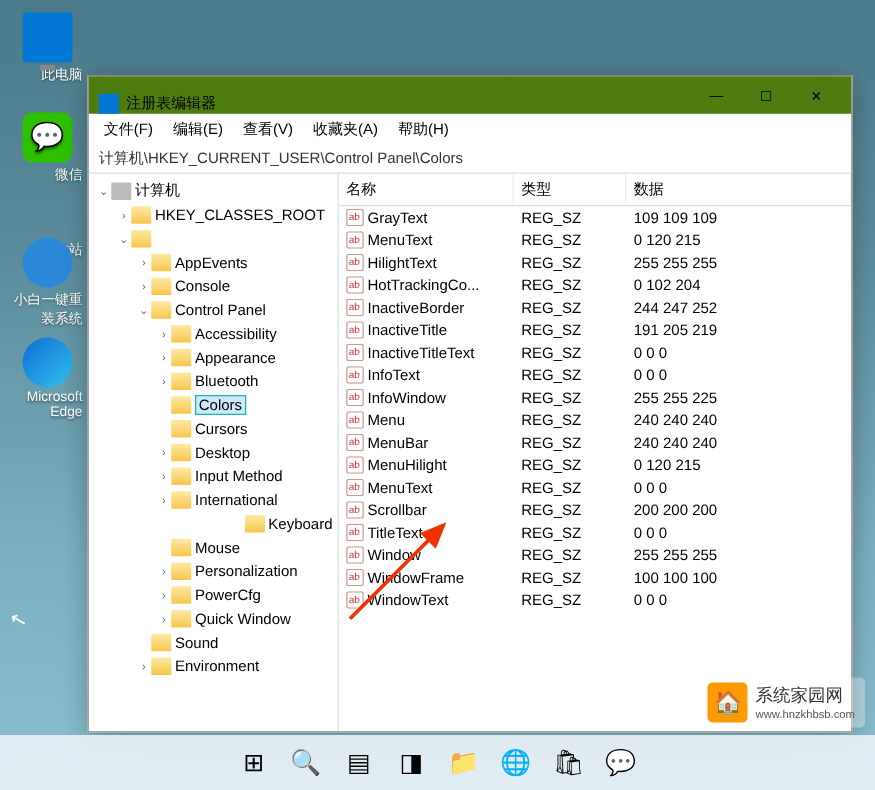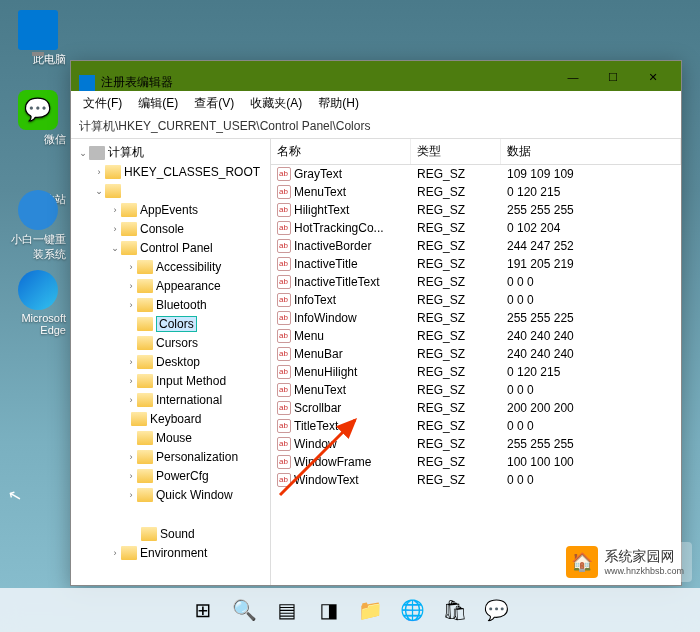--- a/index.html
+++ b/index.html
@@ -177,21 +177,21 @@
         <div class="tree-item" style="padding-left: 54px;">
           <span class="expander">›</span>
           <span class="ficon folder"></span>
           <span class="label">Input Method</span>
         </div>
         <div class="tree-item" style="padding-left: 54px;">
           <span class="expander">›</span>
           <span class="ficon folder"></span>
           <span class="label">International</span>
         </div>
-        <div class="tree-item" style="padding-left: 48px;">
+        <div class="tree-item" style="padding-left: 48px; justify-content: flex-end;">
           <span class="expander"></span>
           <span class="ficon folder"></span>
           <span class="label">Keyboard</span>
         </div>
         <div class="tree-item" style="padding-left: 54px;">
           <span class="expander"></span>
           <span class="ficon folder"></span>
           <span class="label">Mouse</span>
         </div>
         <div class="tree-item" style="padding-left: 54px;">
@@ -202,21 +202,21 @@
         <div class="tree-item" style="padding-left: 54px;">
           <span class="expander">›</span>
           <span class="ficon folder"></span>
           <span class="label">PowerCfg</span>
         </div>
         <div class="tree-item" style="padding-left: 54px;">
           <span class="expander">›</span>
           <span class="ficon folder"></span>
           <span class="label">Quick Window</span>
         </div>
-        <div class="tree-item" style="padding-left: 58px; margin-top: 20px;">
+        <div class="tree-item" style="padding-left: 38px;">
           <span class="expander"></span>
           <span class="ficon folder"></span>
           <span class="label">Sound</span>
         </div>
         <div class="tree-item" style="padding-left: 38px;">
           <span class="expander">›</span>
           <span class="ficon folder"></span>
           <span class="label">Environment</span>
         </div>
       </div>

